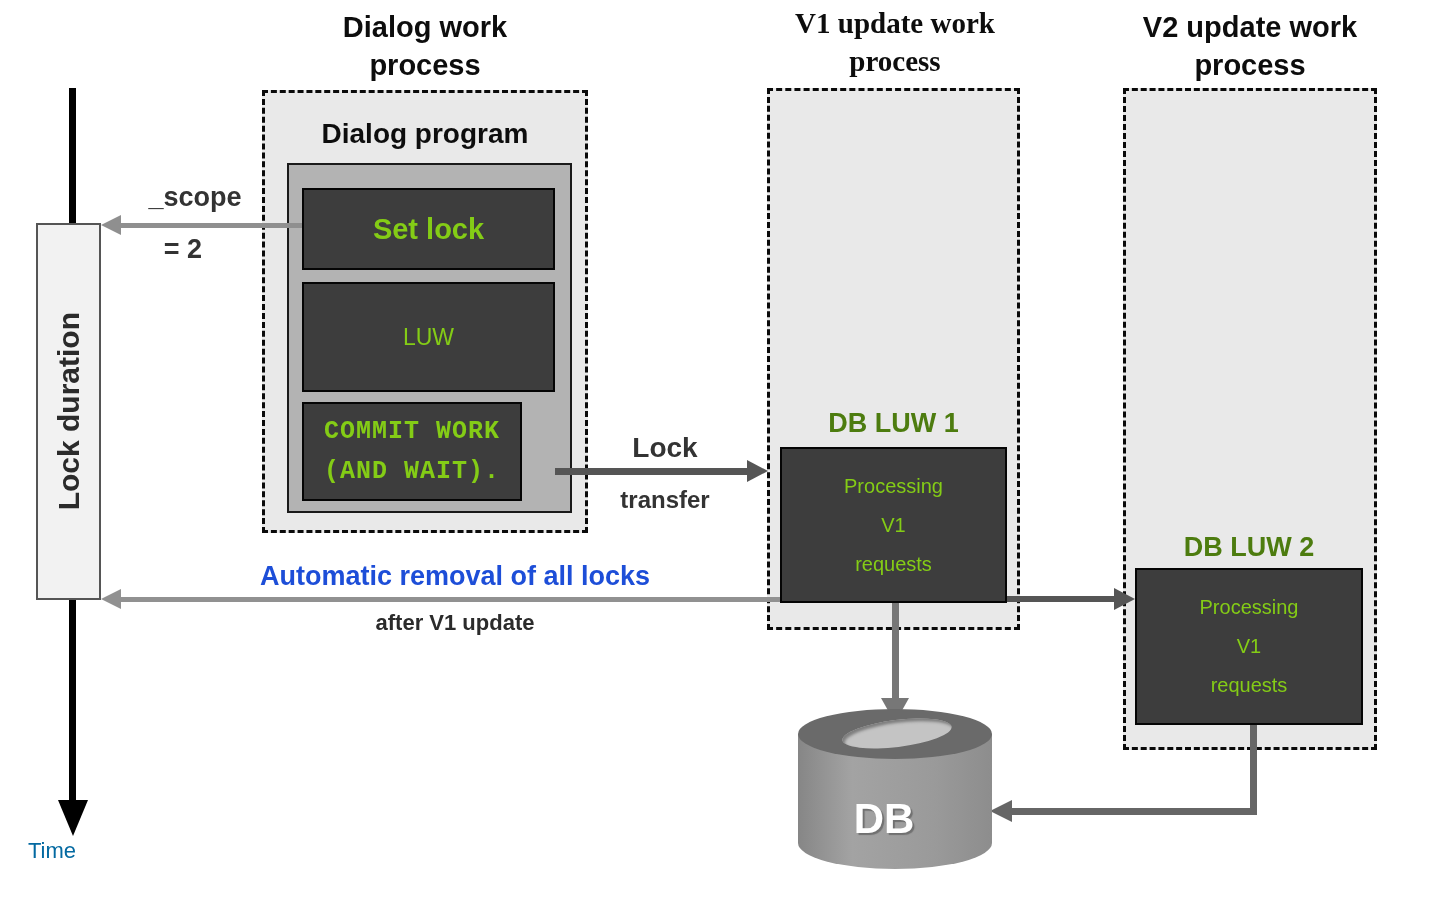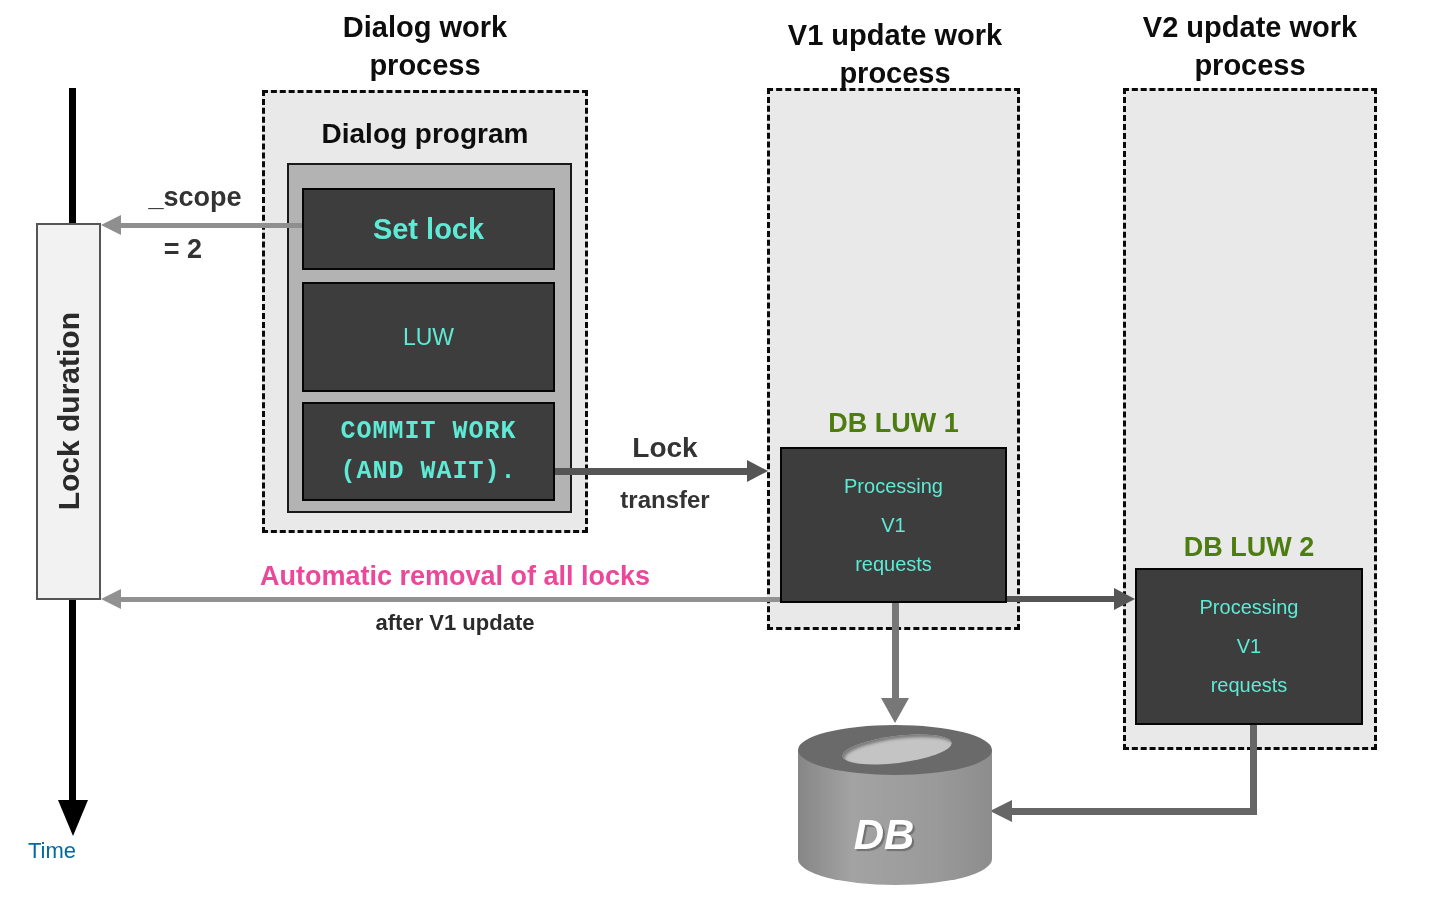--- a/index.html
+++ b/index.html
@@ -37,21 +37,21 @@
   .program-title {
     font-size: 28px;
     font-weight: bold;
     color: #0d0d0d;
     text-align: center;
   }
 
   .dark-box {
     background: #3d3d3d;
     border: 2px solid #050505;
-    color: #5eead4;
+    color: #84cc16;
     display: flex;
     align-items: center;
     justify-content: center;
     flex-direction: column;
     text-align: center;
   }
   .setlock-text { font-size: 29px; font-weight: bold; }
   .luw-text { font-size: 23px; font-weight: normal; }
   .commit-text {
     font-family: "Liberation Mono", "DejaVu Sans Mono", monospace;
@@ -129,21 +129,21 @@
     color: #ffffff;
     text-shadow: 2px 2px 1px #707070;
   }
 </style>
 </head>
 <body>
 
 <div id="canvas">
 
   <div class="abs col-title" style="left:300px; top:8px; width:250px;">Dialog work process</div>
-  <div class="abs col-title" style="left:765px; top:16px; width:260px;">V1 update work process</div>
+  <div class="abs col-title" style="left:765px; top:4px; width:260px;font-family:Liberation Serif, serif;">V1 update work process</div>
   <div class="abs col-title" style="left:1119px; top:8px; width:262px;">V2 update work process</div>
 
   <div class="abs dashed-box" style="left:262px; top:90px; width:326px; height:443px;"></div>
   <div class="abs dashed-box" style="left:767px; top:88px; width:253px; height:542px;"></div>
   <div class="abs dashed-box" style="left:1123px; top:88px; width:254px; height:662px;"></div>
 
   <div class="abs program-title" style="left:272px; top:118px; width:306px;">Dialog program</div>
   <div class="abs program-box" style="left:287px; top:163px; width:285px; height:350px;"></div>
 
   <div class="abs time-line" style="left:69px; top:88px; width:7px; height:137px;"></div>
@@ -159,33 +159,33 @@
   <div class="abs ann" style="left:128px; top:182px; width:134px; font-size:27px;">_scope</div>
   <div class="abs ann" style="left:128px; top:234px; width:110px; font-size:27px;">= 2</div>
 
   <div class="h-line" style="left:555px; top:468px; width:193px; height:7px; background:#555;"></div>
   <div class="tri" style="left:747px; top:460px; border-top:11px solid transparent; border-bottom:11px solid transparent; border-left:21px solid #555;"></div>
   <div class="abs ann" style="left:600px; top:432px; width:130px; font-size:28px;">Lock</div>
   <div class="abs ann" style="left:600px; top:486px; width:130px; font-size:24px;">transfer</div>
 
   <div class="tri" style="left:101px; top:589px; border-top:10px solid transparent; border-bottom:10px solid transparent; border-right:20px solid #919191;"></div>
   <div class="h-line" style="left:120px; top:597px; width:660px; height:5px; background:#919191;"></div>
-  <div class="abs ann" style="left:175px; top:561px; width:560px; font-size:27px; color:#ec4899;">Automatic removal of all locks</div>
+  <div class="abs ann" style="left:175px; top:561px; width:560px; font-size:27px; color:#1d4ed8;">Automatic removal of all locks</div>
   <div class="abs ann" style="left:250px; top:610px; width:410px; font-size:22px; color:#2b2b2b;">after V1 update</div>
 
   <div class="h-line" style="left:1007px; top:596px; width:110px; height:6px; background:#555;"></div>
   <div class="tri" style="left:1114px; top:588px; border-top:11px solid transparent; border-bottom:11px solid transparent; border-left:21px solid #555;"></div>
 
   <div class="abs dark-box" style="left:302px; top:188px; width:253px; height:82px;">
     <span class="setlock-text">Set lock</span>
   </div>
   <div class="abs dark-box" style="left:302px; top:282px; width:253px; height:110px;">
     <span class="luw-text">LUW</span>
   </div>
-  <div class="abs dark-box" style="left:302px; top:402px; width:253px; height:99px;">
+  <div class="abs dark-box" style="left:302px; top:402px; width:220px; height:99px;">
     <span class="commit-text">COMMIT WORK</span>
     <span class="commit-text">(AND WAIT).</span>
   </div>
 
   <div class="abs luw-label" style="left:780px; top:408px; width:227px;">DB LUW 1</div>
   <div class="abs dark-box" style="left:780px; top:447px; width:227px; height:156px;">
     <span class="processing-text">Processing</span>
     <span class="processing-text">V1</span>
     <span class="processing-text">requests</span>
   </div>
@@ -197,20 +197,20 @@
     <span class="processing-text">requests</span>
   </div>
 
   <div class="v-line" style="left:892px; top:603px; width:7px; height:96px; background:#777;"></div>
   <div class="tri" style="left:881px; top:698px; border-left:14px solid transparent; border-right:14px solid transparent; border-top:25px solid #777;"></div>
 
   <div class="v-line" style="left:1250px; top:725px; width:7px; height:90px; background:#666;"></div>
   <div class="h-line" style="left:1011px; top:808px; width:246px; height:7px; background:#666;"></div>
   <div class="tri" style="left:990px; top:800px; border-top:11px solid transparent; border-bottom:11px solid transparent; border-right:22px solid #666;"></div>
 
-  <div class="abs" style="left:798px; top:725px; width:194px; height:162px;font-style:italic;">
+  <div class="abs" style="left:798px; top:709px; width:194px; height:162px;">
     <div class="cyl-body"></div>
     <div class="cyl-top"></div>
     <div class="cyl-hole"></div>
     <div class="db-label">DB</div>
   </div>
 
 </div>
 
 </body></html>

